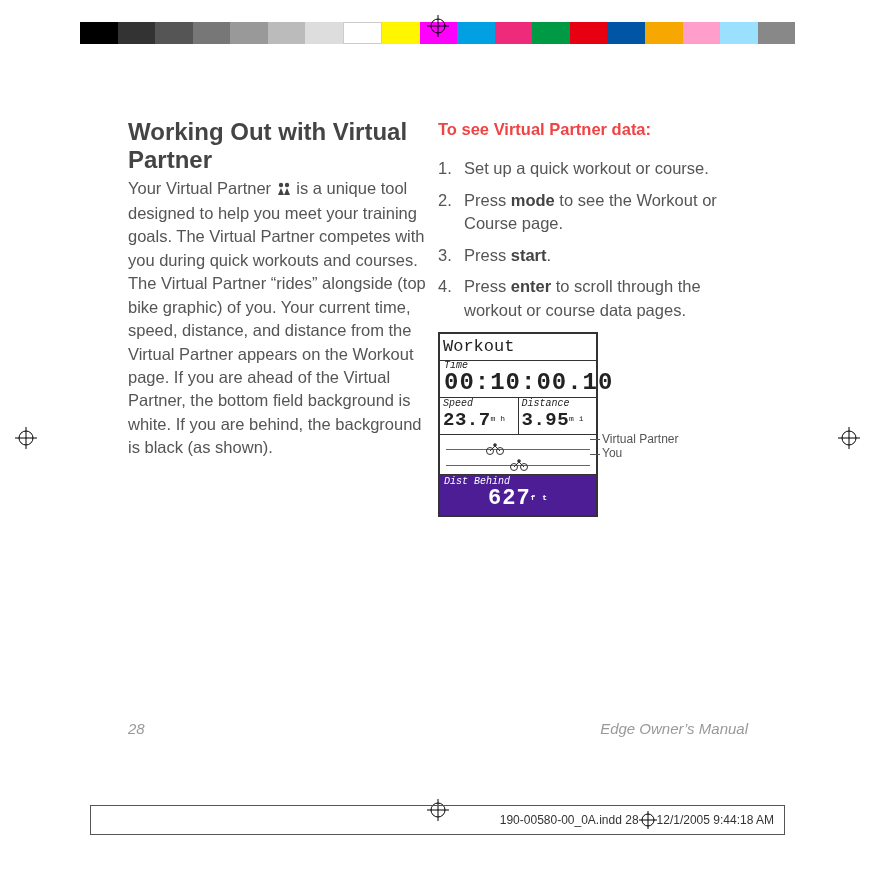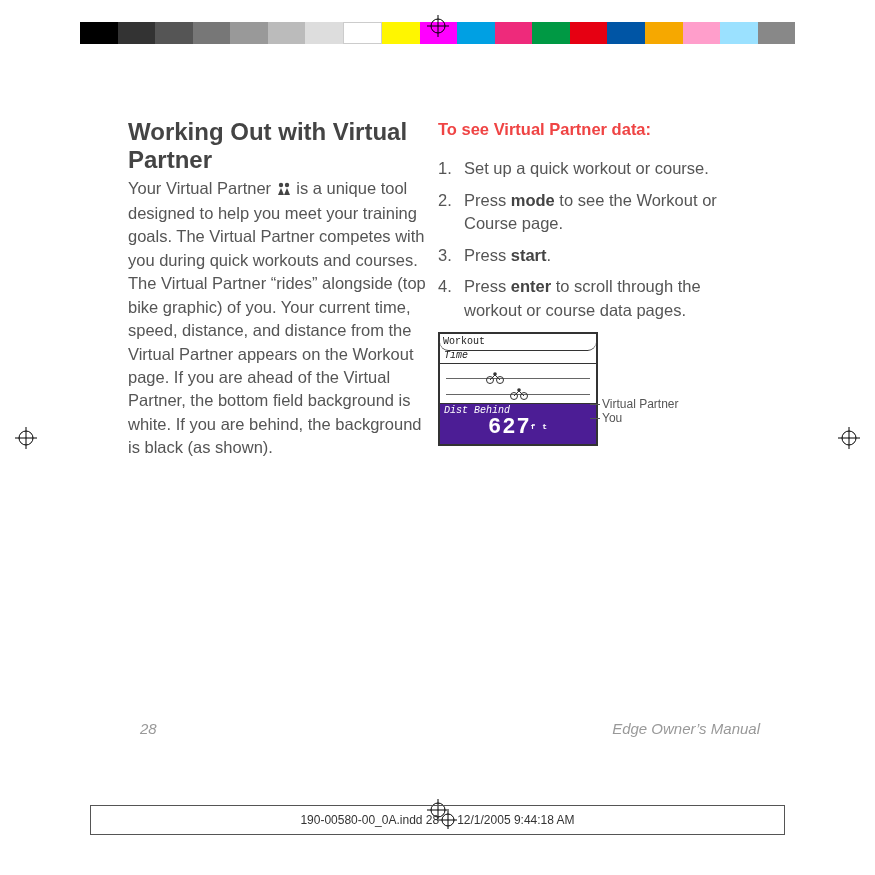--- a/index.html
+++ b/index.html
@@ -57,44 +57,44 @@
   ol li b { color:#444; }
 
   .device-wrap { display:flex; align-items:center; margin-top:10px; }
   .device {
     width: 160px;
     border: 2px solid #333;
     background: #fff;
     font-family: "Courier New", monospace;
     color: #222;
   }
-  .device .titlebar { background:#fff; border-bottom:1px solid #333; padding:1px 3px; font-size:10px;border-radius:9px; }
+  .device .titlebar { background:#fff; border-bottom:1px solid #333; padding:1px 3px; font-size:17px; }
   .device .timebox { border-bottom:1px solid #333; padding: 0 4px 2px 4px;}
   .device .lab { font-size:10px; line-height:1;font-style:italic; }
   .device .big { font-family: "Courier New", monospace; font-weight:bold; font-size:24px; letter-spacing:1px; line-height:1; }
   .device .row2 { display:flex; border-bottom:1px solid #333; }
   .device .cell { flex:1; padding:1px 3px; }
   .device .cell + .cell { border-left:1px solid #333; }
   .device .med { font-weight:bold; font-size:19px; line-height:1; letter-spacing:0.5px; }
   .device .unit { font-size:8px; display:inline-block; line-height:0.8; vertical-align: 4px; }
   .device .track { height:40px; position:relative; border-bottom:1px solid #333; }
   .device .lane { position:absolute; left:6px; right:6px; border-top:1px solid #666; }
   .device .distb { background:#4c1d95; color:#fff; padding:2px 4px 4px 4px; }
   .device .distb .big2 { font-weight:bold; font-size:22px; text-align:center; letter-spacing:1px; line-height:1.1; }
   .callouts { font-size:12px; color:#555; margin-left:4px; line-height:1.2; position:relative; top:22px;}
   .callouts div::before { content:""; display:inline-block; width:10px; border-top:1px solid #555; vertical-align:middle; margin-right:2px; margin-left:-12px;}
   .footer {
-    position:absolute; left:140px; width:620px; top: 720px;
+    position:absolute; left:128px; width:620px; top: 720px;
     display:flex; justify-content:space-between;
     font-style: italic; color:#999; font-size:15px;text-align:center;
   }
   .slug {
     position:absolute; left:90px; right:90px; bottom:40px;
     border:1px solid #555; padding:5px 10px;
-    display:flex; justify-content:center; align-items:center;
+    display:flex; justify-content:flex-end; align-items:center;
     font-size:12px; color:#333;
   }
   .cyclist { display:inline-block; }
 </style>
 </head>
 <body>
 
 <div class="colorbar">
   <div style="background:#000"></div>
     <div style="background:#333"></div>
@@ -166,20 +166,31 @@
         <li><span>Press </span><b>mode</b><span> to see the Workout or Course page.</span></li>
         <li><span>Press </span><b>start</b><span>.</span></li>
         <li><span>Press </span><b>enter</b><span> to scroll through the workout or course data pages.</span></li>
       </ol>
 
       <div class="device-wrap">
         <div class="device">
           <div class="titlebar">Workout</div>
           <div class="timebox">
             <div class="lab">Time</div>
+            <div class="big">00:10:00.10</div>
+          </div>
+          <div class="row2">
+            <div class="cell">
+              <div class="lab">Speed</div>
+              <span class="med">23.7</span><span class="unit">m h</span>
+            </div>
+            <div class="cell">
+              <div class="lab">Distance</div>
+              <span class="med">3.95</span><span class="unit">m i</span>
+            </div>
           </div>
           <div class="track">
             <div class="lane" style="top:14px;"></div>
             <div class="lane" style="top:30px;"></div>
             <span class="cyclist" style="position:absolute;top:4px;left:46px;"><svg width="18" height="12">
                   <circle cx="4" cy="8" r="3.5" fill="none" stroke="#333"></circle>
                   <circle cx="14" cy="8" r="3.5" fill="none" stroke="#333"></circle>
                   <circle cx="9" cy="2" r="1.8" fill="#333"></circle>
                   <path d="M4 8 L9 3 L14 8" stroke="#333" fill="none"></path>
                 </svg></span>

